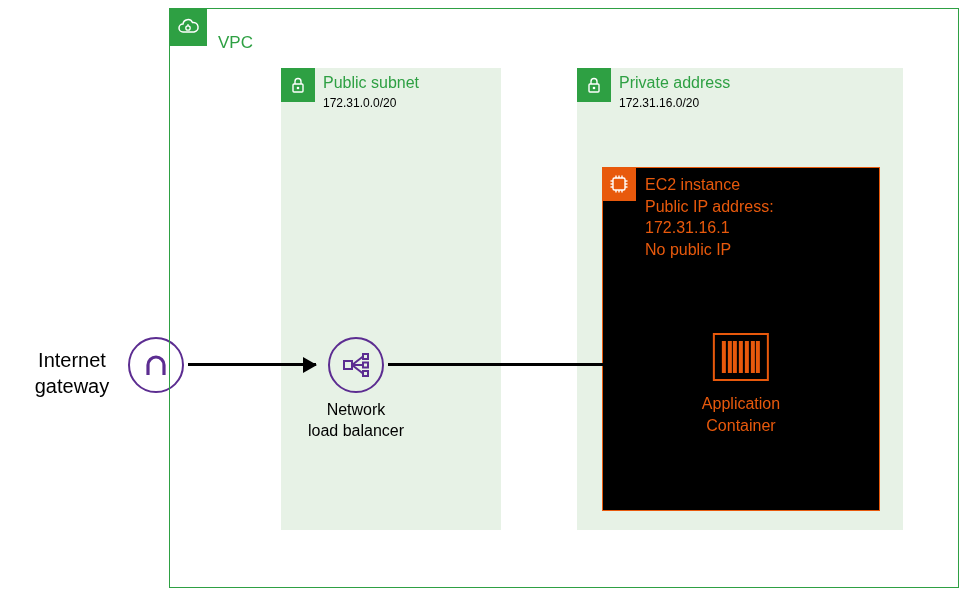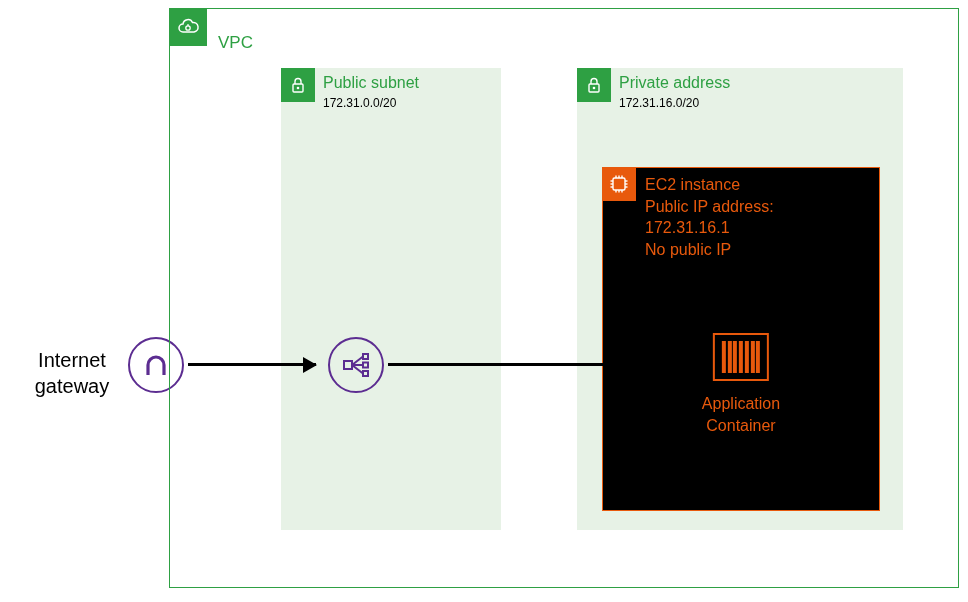--- a/index.html
+++ b/index.html
@@ -293,17 +293,18 @@
     <svg width="34" height="34" viewBox="0 0 34 34">
       <rect x="5" y="13" width="8" height="8" fill="none" stroke="#5c2d91" stroke-width="2"></rect>
       <rect x="24" y="6" width="5" height="5" fill="none" stroke="#5c2d91" stroke-width="2"></rect>
       <rect x="24" y="14.5" width="5" height="5" fill="none" stroke="#5c2d91" stroke-width="2"></rect>
       <rect x="24" y="23" width="5" height="5" fill="none" stroke="#5c2d91" stroke-width="2"></rect>
       <line x1="13" y1="17" x2="24" y2="8.5" stroke="#5c2d91" stroke-width="2"></line>
       <line x1="13" y1="17" x2="24" y2="17" stroke="#5c2d91" stroke-width="2"></line>
       <line x1="13" y1="17" x2="24" y2="25.5" stroke="#5c2d91" stroke-width="2"></line>
     </svg>
   </div>
+  <div class="nlb-label">Network<br>load balancer</div>
 
   <div class="arrow arrow1"></div>
   <div class="arrow arrow2"></div>
 
 </div>
 
 </body></html>

